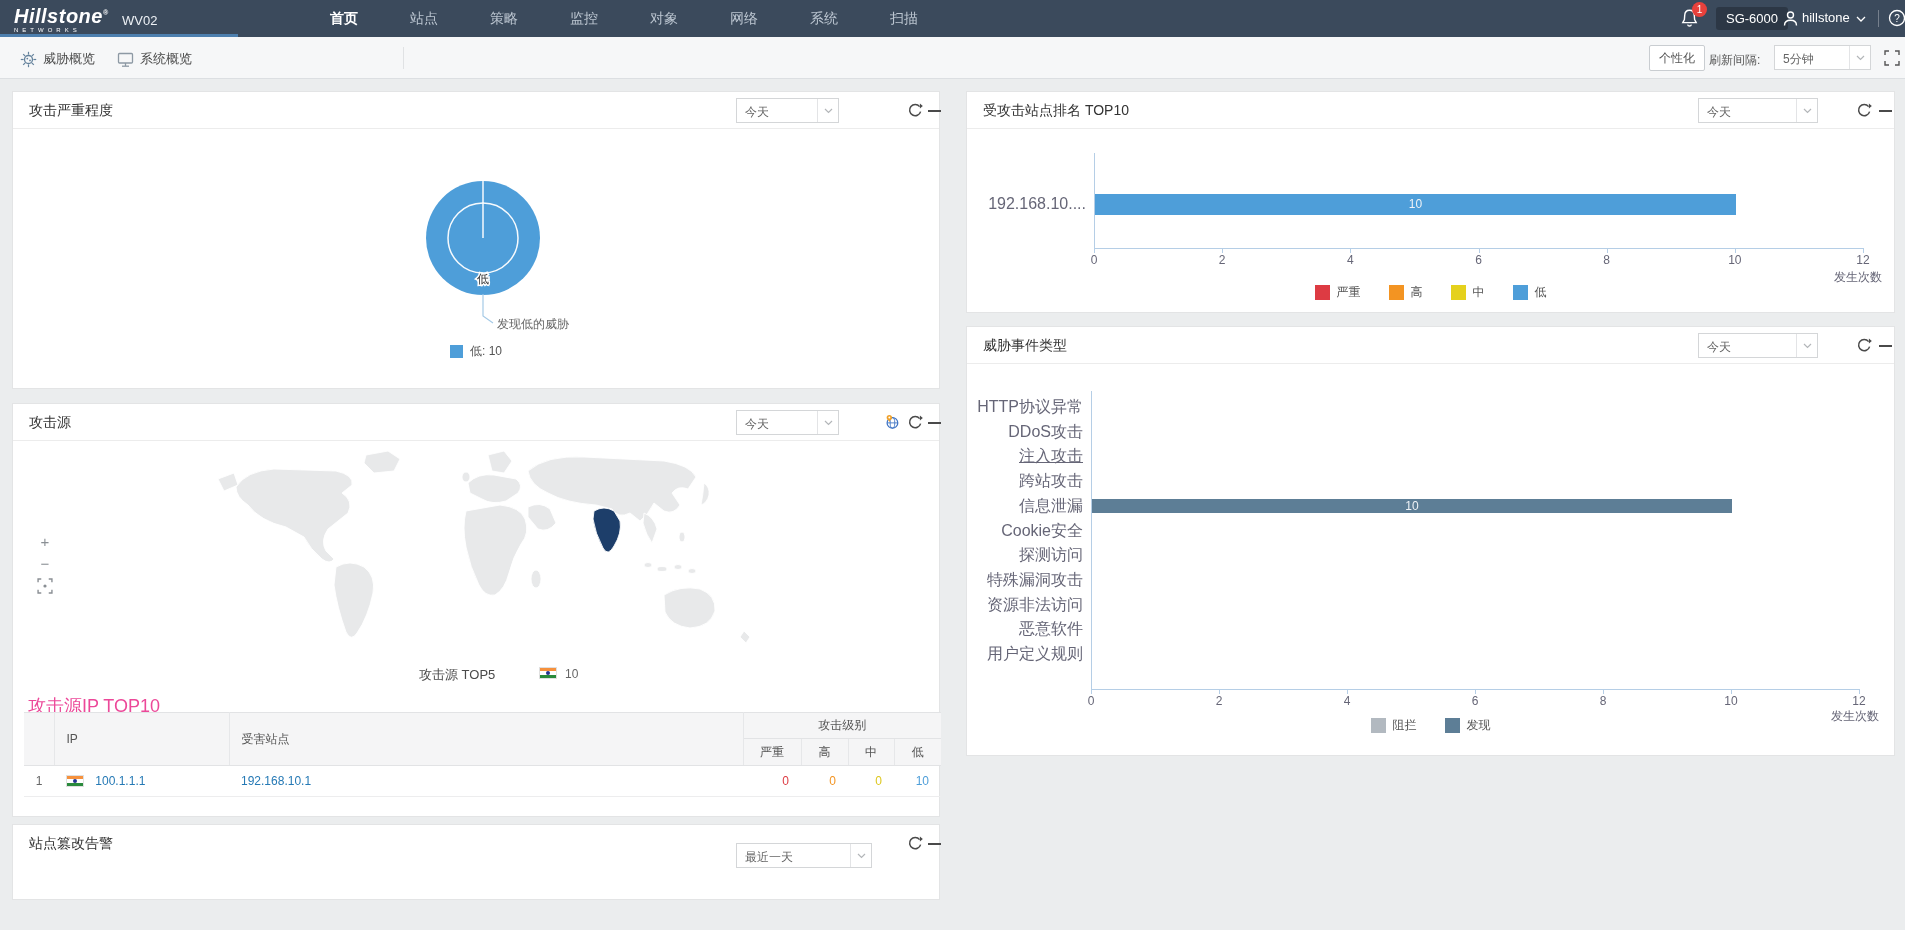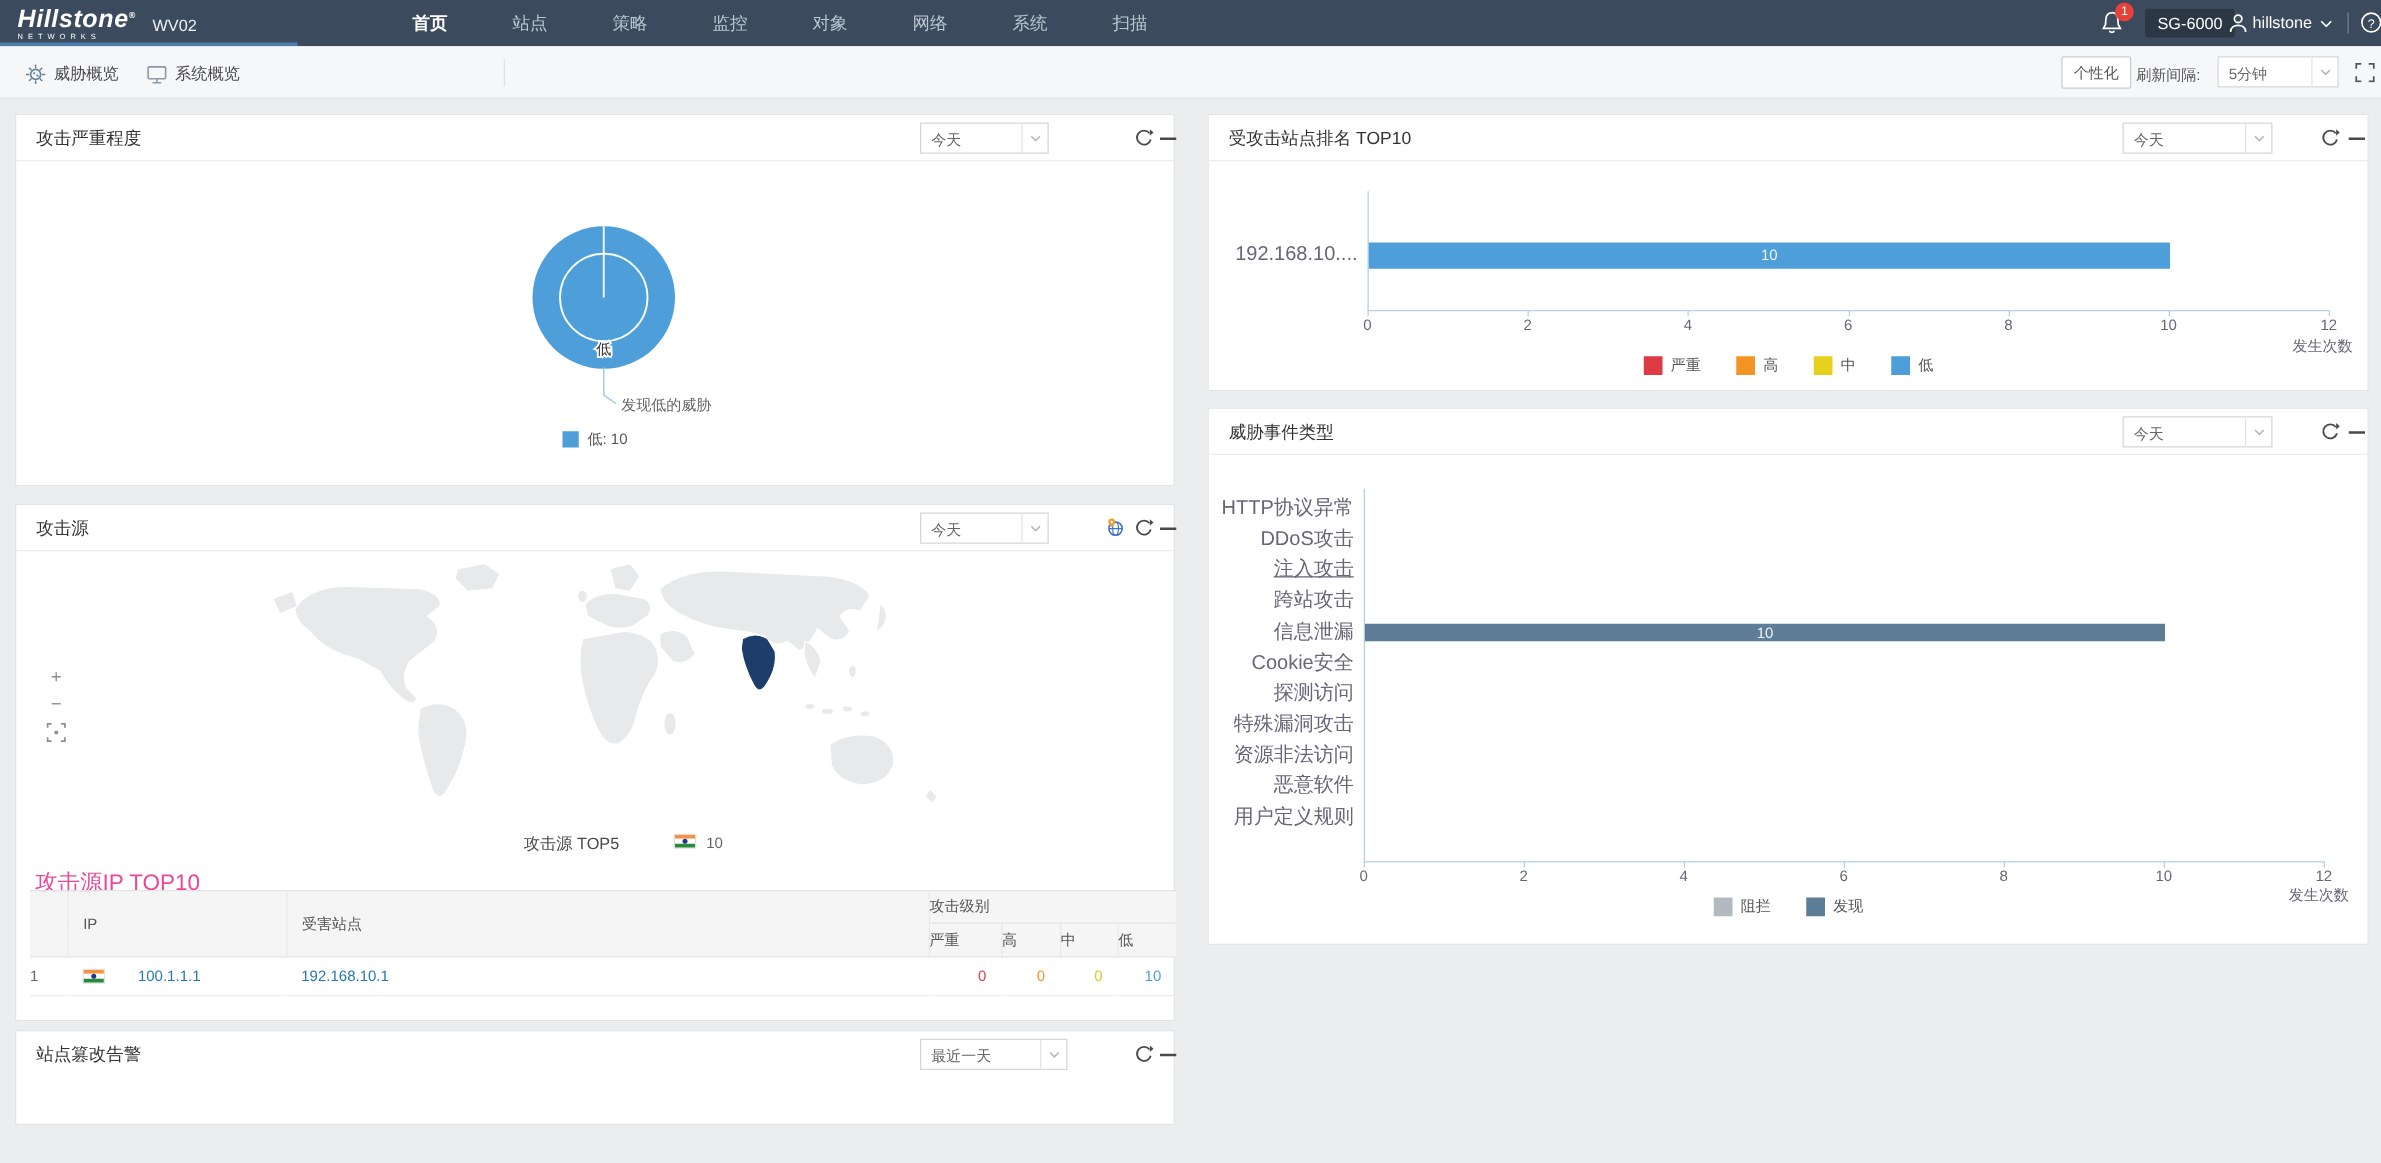--- a/index.html
+++ b/index.html
@@ -56,21 +56,21 @@
   .flag .s1,.flag .s2,.flag .s3{position:absolute;left:0;right:0;height:33.3%}
   .flag .s1{top:0;background:#f6913d}.flag .s2{top:33.3%;background:#fff}.flag .s3{top:66.6%;background:#2a8a3c}
   .flag .chakra{position:absolute;left:50%;top:50%;width:4px;height:4px;margin:-2px 0 0 -2px;border-radius:50%;background:#24338f}
   .sub-label{position:absolute;font-size:18px;color:#ec4899}
   
   table{border-collapse:collapse;table-layout:fixed;font-size:12px}
   .dtable{position:absolute;width:917px;border-top:1px solid #e2e3e5}
   .dtable th{background:#f5f5f6;font-weight:normal;color:#555;border-bottom:1px solid #e2e3e5;border-right:1px solid #e6e7e9}
   .dtable th:last-child{border-right:none}
   .dtable td{border-bottom:1px solid #ededee}
-  .t-left{text-align:left;padding-left:12px}.t-right{text-align:right;padding-right:12px}.t-center{text-align:left}
+  .t-left{text-align:left;padding-left:12px}.t-right{text-align:right;padding-right:12px}.t-center{text-align:center}
   .link{color:#2579b5;cursor:pointer}
   .c-critical{color:var(--c-critical,#dd3b43)}.c-high{color:var(--c-high,#f39422)}
   .c-medium{color:var(--c-medium,#ddc71f)}.c-low{color:var(--c-low,#4e9ed9)}
 </style>
 </head>
 <body>
 
 <div class="topbar">
   <div class="brand">
     <div class="brand-name"><span>Hillstone</span><span class="brand-reg">®</span></div>
@@ -340,21 +340,21 @@
     <tr style="height:27px">
       <th class="t-center c-critical">严重</th>
       <th class="t-center c-high">高</th>
       <th class="t-center c-medium">中</th>
       <th class="t-center c-low">低</th>
     </tr>
     <tr style="height:31px">
       <td class="t-center" style="color:#666">1</td>
       <td class="t-left">
         <span class="flag" style="vertical-align:-2px"><span class="s1"></span><span class="s2"></span><span class="s3"></span><span class="chakra"></span></span>
-        <span class="link" style="margin-left:23px">100.1.1.1</span>
+        <span class="link" style="margin-left:8px">100.1.1.1</span>
       </td>
       <td class="t-left"><span class="link">192.168.10.1</span></td>
       <td class="t-right c-critical">0</td>
       <td class="t-right c-high">0</td>
       <td class="t-right c-medium">0</td>
       <td class="t-right c-low">10</td>
     </tr>
   </tbody>
     </table>
 </div>
@@ -417,21 +417,21 @@
         <div class="legend-item">
           <span class="legend-swatch" style="background: rgb(93, 126, 150);"></span>
           <span>发现</span>
         </div>
       </div>
     </div>
 </div>
 
 <div class="panel" style="left:12px;top:824px;width:928px;height:76px">
   <div class="panel-title">站点篡改告警</div>
-  <div class="select" style="left:723px;top:6px;width:118px">
+  <div class="select" style="left:723px;top:18px;width:136px">
     <span class="val">最近一天</span>
     <span class="caret">
         <svg width="9" height="6" viewBox="0 0 9 6">
           <polyline points="1,1 4.5,4.5 8,1" fill="none" stroke="#b3b6b9" stroke-width="1.2"></polyline>
         </svg>
       </span>
   </div>
   <svg class="icon-btn" style="left:894px;top:11px" width="16" height="16" viewBox="0 0 16 16">
     <path d="M12.6,3.6 A5.6,5.6 0 1 0 13.6,8.6" fill="none" stroke="#4a4a4a" stroke-width="1.5"></path>
     <polygon points="12.9,0.4 12.9,5.6 15.8,3 " fill="#4a4a4a"></polygon>

